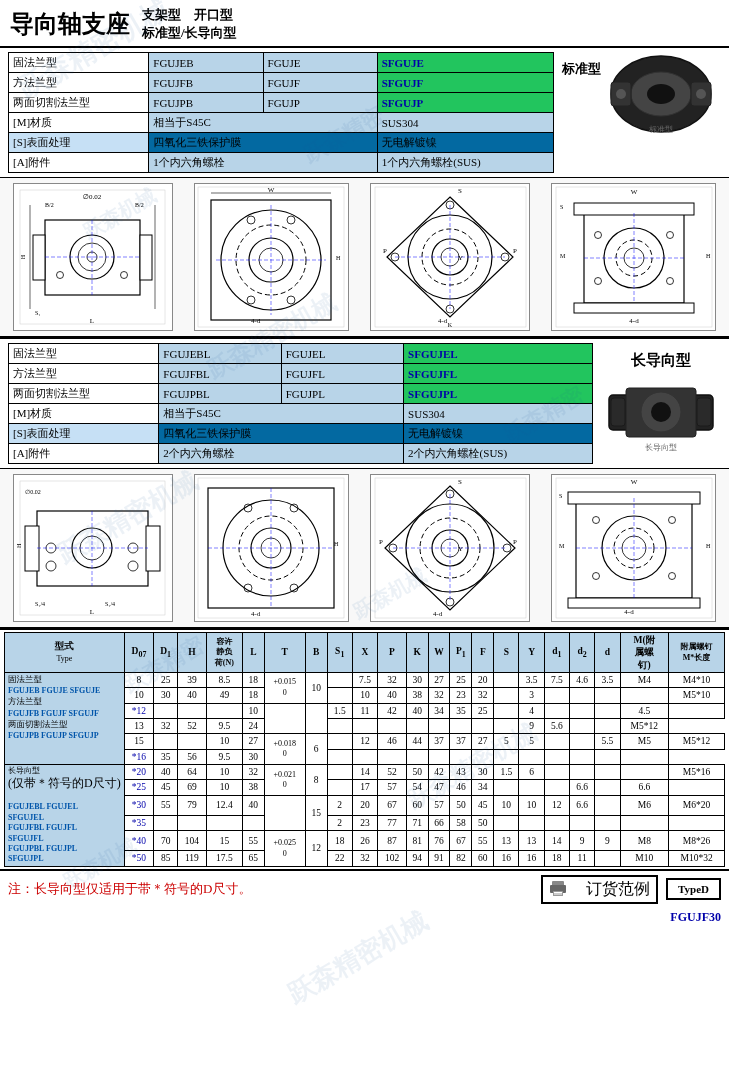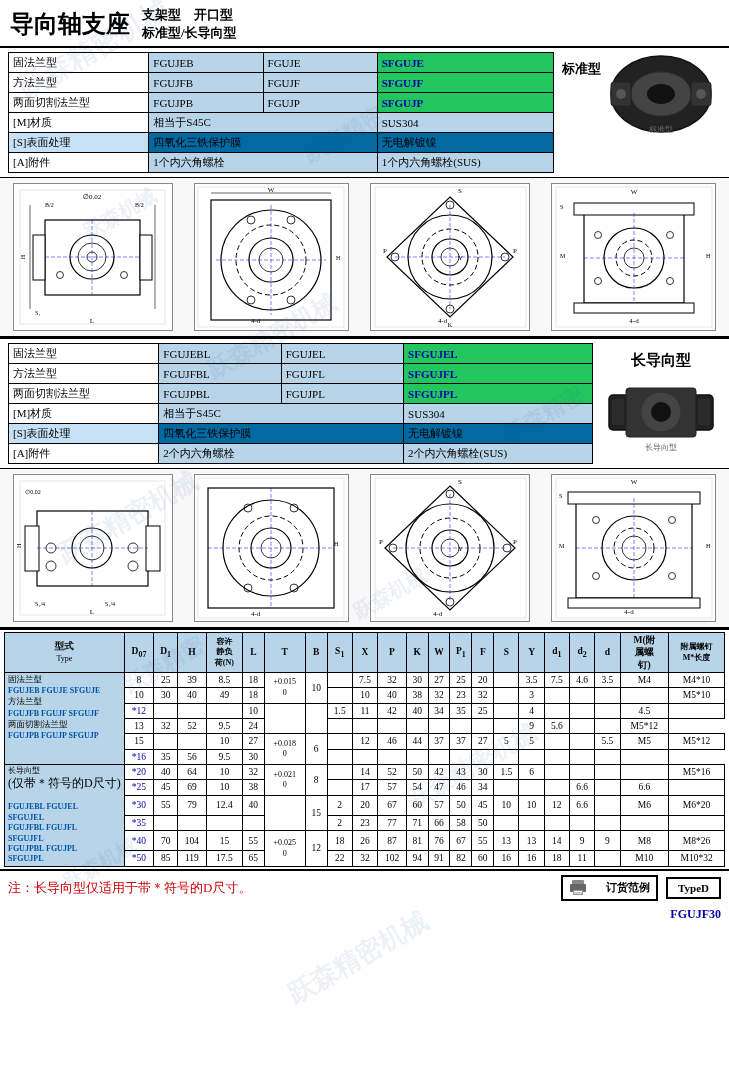--- a/index.html
+++ b/index.html
@@ -852,18 +852,18 @@
   <div class="footer-right">
 
     <div style="display:flex;align-items:center;border:2px solid #000;padding:2px 6px;cursor:pointer;">
       <svg width="18" height="18" viewBox="0 0 18 18">
         <rect x="3" y="1" width="12" height="7" fill="#888" rx="1"></rect>
         <rect x="1" y="5" width="16" height="8" fill="#666" rx="1"></rect>
         <rect x="4" y="11" width="10" height="5" fill="#999" rx="0.5"></rect>
         <rect x="5" y="12" width="8" height="1" fill="#fff"></rect>
         <rect x="5" y="13.5" width="8" height="1" fill="#fff"></rect>
       </svg>
-      <span style="margin-left:19px;font-size:11px;font-weight:bold;">订货范例</span>
+      <span style="margin-left:19px;font-size:16px;">订货范例</span>
     </div>
     <div style="border:2px solid #000;padding:3px 10px;cursor:pointer;font-size:11px;font-weight:bold;">TypeD</div>
   </div>
 </div>
 <div style="text-align:right;padding:2px 8px 4px;font-size:12px;font-weight:bold;color:#0000aa;">FGUJF30</div>
 
 </body></html>

